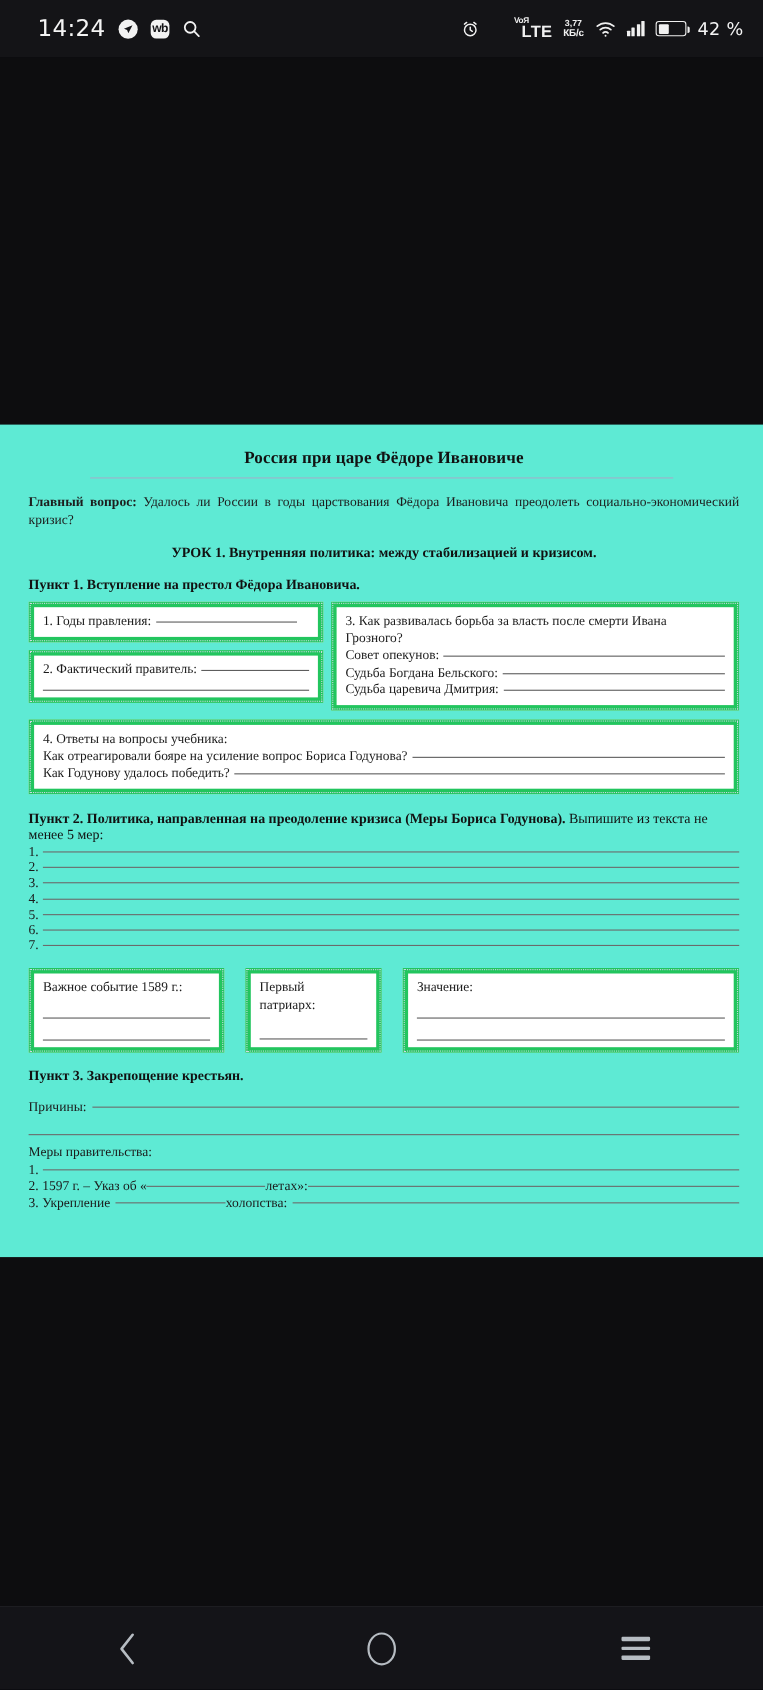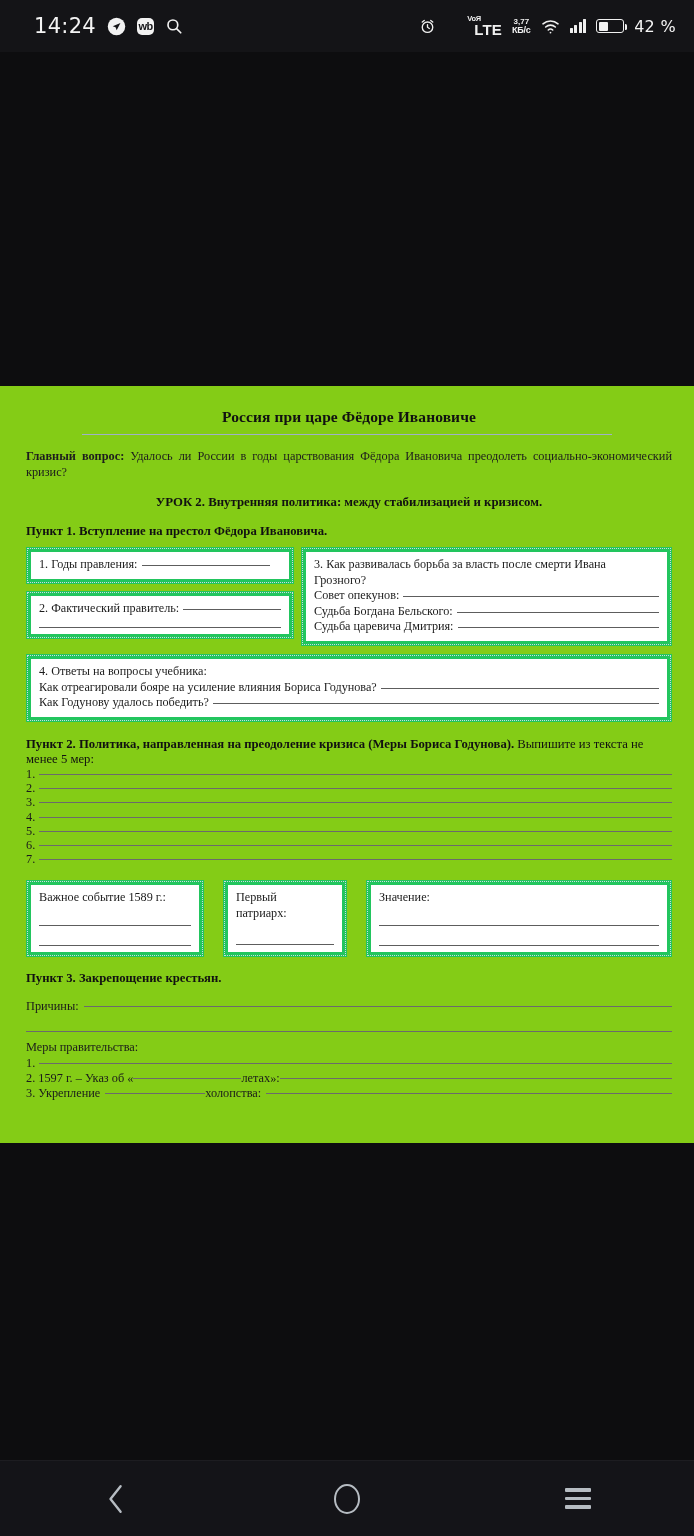--- a/index.html
+++ b/index.html
@@ -67,21 +67,21 @@
   .sb-pct { font-size:16px; color:#f4f4f4; font-family:"DejaVu Sans", sans-serif; letter-spacing:.3px; }
 
   
   .dark-fill { background:#0d0d0f; }
   .filler-top { flex:0 0 334px; }
   .filler-bottom { flex:1 1 auto; }
 
   
   .page {
     flex:0 0 757px;
-    background:#84cc16;
+    background:#5eead4;
     color:#1b1b1b;
     padding:22px 22px 12px 26px;
     overflow:hidden;
   }
   .doc-title {
     text-align:center;
     font-size:15.5px; font-weight:bold;
     letter-spacing:.1px;
     color:#111;
   }
@@ -241,21 +241,21 @@
 
   <div class="page">
 
     <div class="doc-title">Россия при царе Фёдоре Ивановиче</div>
     <div class="title-rule"></div>
 
     <div class="para">
       <span class="b">Главный вопрос:</span><span> Удалось ли России в годы царствования Фёдора Ивановича преодолеть социально-экономический кризис?</span>
     </div>
 
-    <div class="lesson-head">УРОК 2. Внутренняя политика: между стабилизацией и кризисом.</div>
+    <div class="lesson-head">УРОК 1. Внутренняя политика: между стабилизацией и кризисом.</div>
 
     <div class="point-head">Пункт 1. Вступление на престол Фёдора Ивановича.</div>
 
     <div class="row1">
       <div class="row1-left">
 
         <div class="bx">
           <div class="bx-line">
             <span class="bx-txt">1. Годы правления:</span>
             <span class="fill short"></span>
@@ -286,21 +286,21 @@
         <div class="bx-line">
           <span class="bx-txt">Судьба царевича Дмитрия:</span>
           <span class="fill full"></span>
         </div>
       </div>
     </div>
 
     <div class="bx bx-wide">
       <div>4. Ответы на вопросы учебника:</div>
       <div class="bx-line">
-        <span class="bx-txt">Как отреагировали бояре на усиление влияния Бориса Годунова?</span>
+        <span class="bx-txt">Как отреагировали бояре на усиление вопрос Бориса Годунова?</span>
         <span class="fill full"></span>
       </div>
       <div class="bx-line">
         <span class="bx-txt">Как Годунову удалось победить?</span>
         <span class="fill full"></span>
       </div>
     </div>
 
     <div class="point-head tight">
       <span>Пункт 2. Политика, направленная на преодоление кризиса (Меры Бориса Годунова).</span><span style="font-weight:normal"> Выпишите из текста не менее 5 мер:</span>

